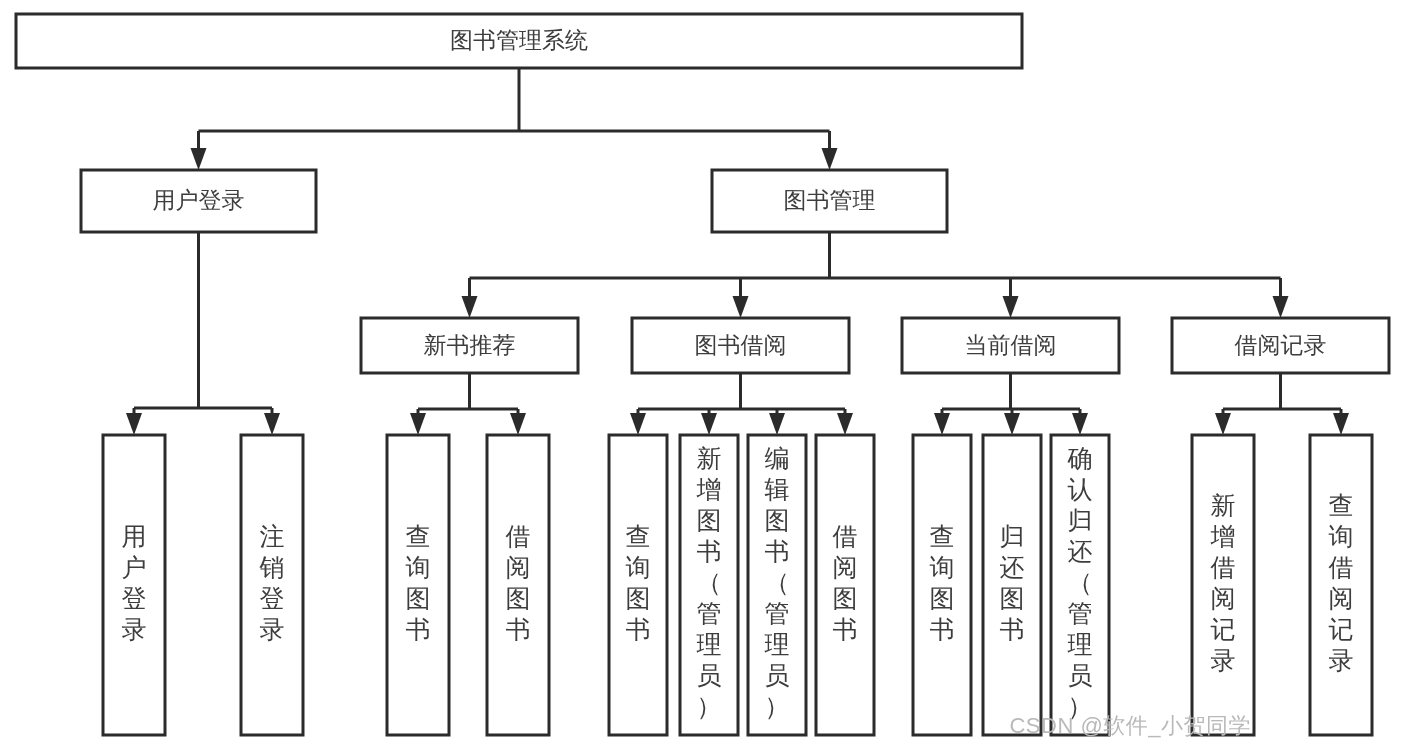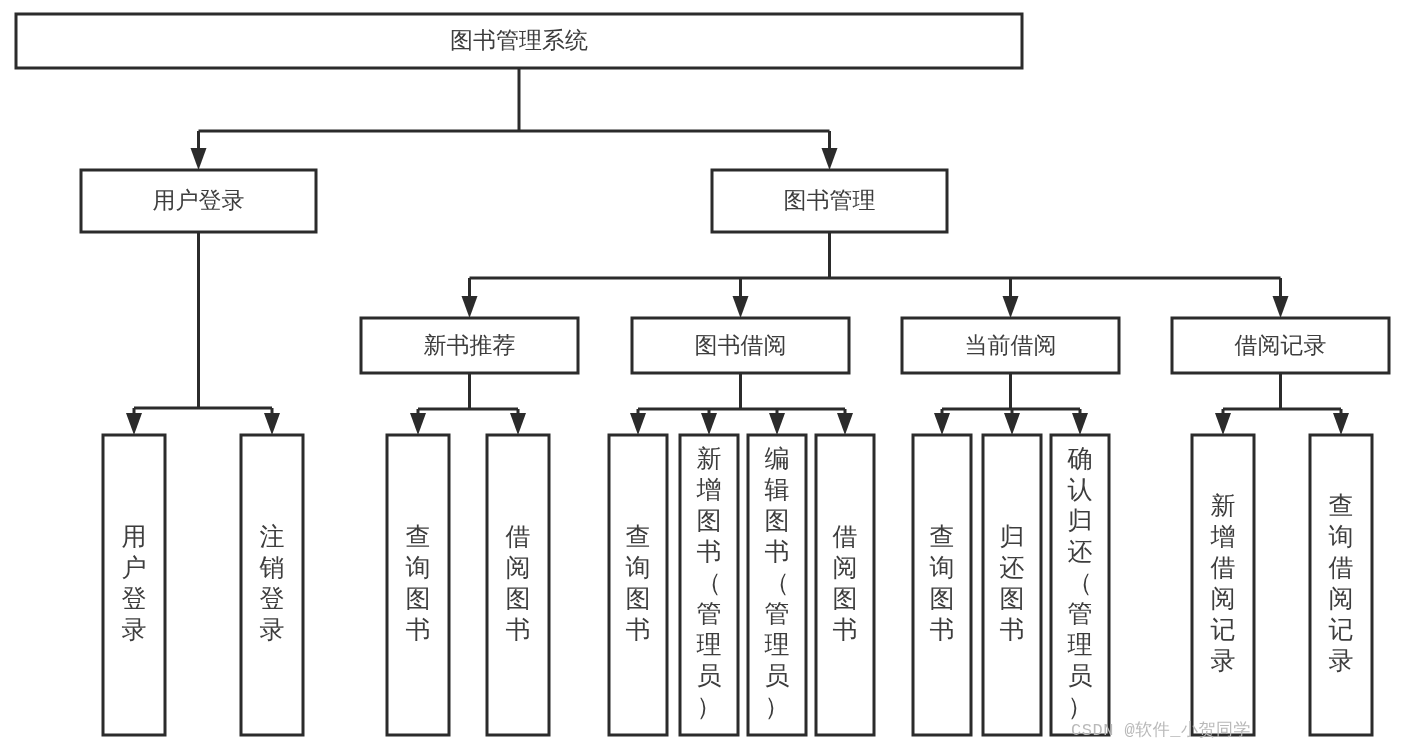--- a/index.html
+++ b/index.html
@@ -54,22 +54,22 @@
   .node-label-vertical {
     fill: #3d3d3d;
     font-family: "Liberation Sans", "DejaVu Sans", sans-serif;
     font-size: 25px;
     text-anchor: middle;
   }
   .watermark-text {
     position: absolute;
     right: 12px;
     bottom: 6px;
-    font-family: Liberation Mono, monospace;
-    font-size: 17px;
+    font-family: Liberation Sans, sans-serif;
+    font-size: 22px;
     color: #b9b9b9;
     white-space: nowrap;
     letter-spacing: 0.5px;
     pointer-events: none;
   }
 </style>
 </head>
 <body>
 
 <div id="diagram-root">

